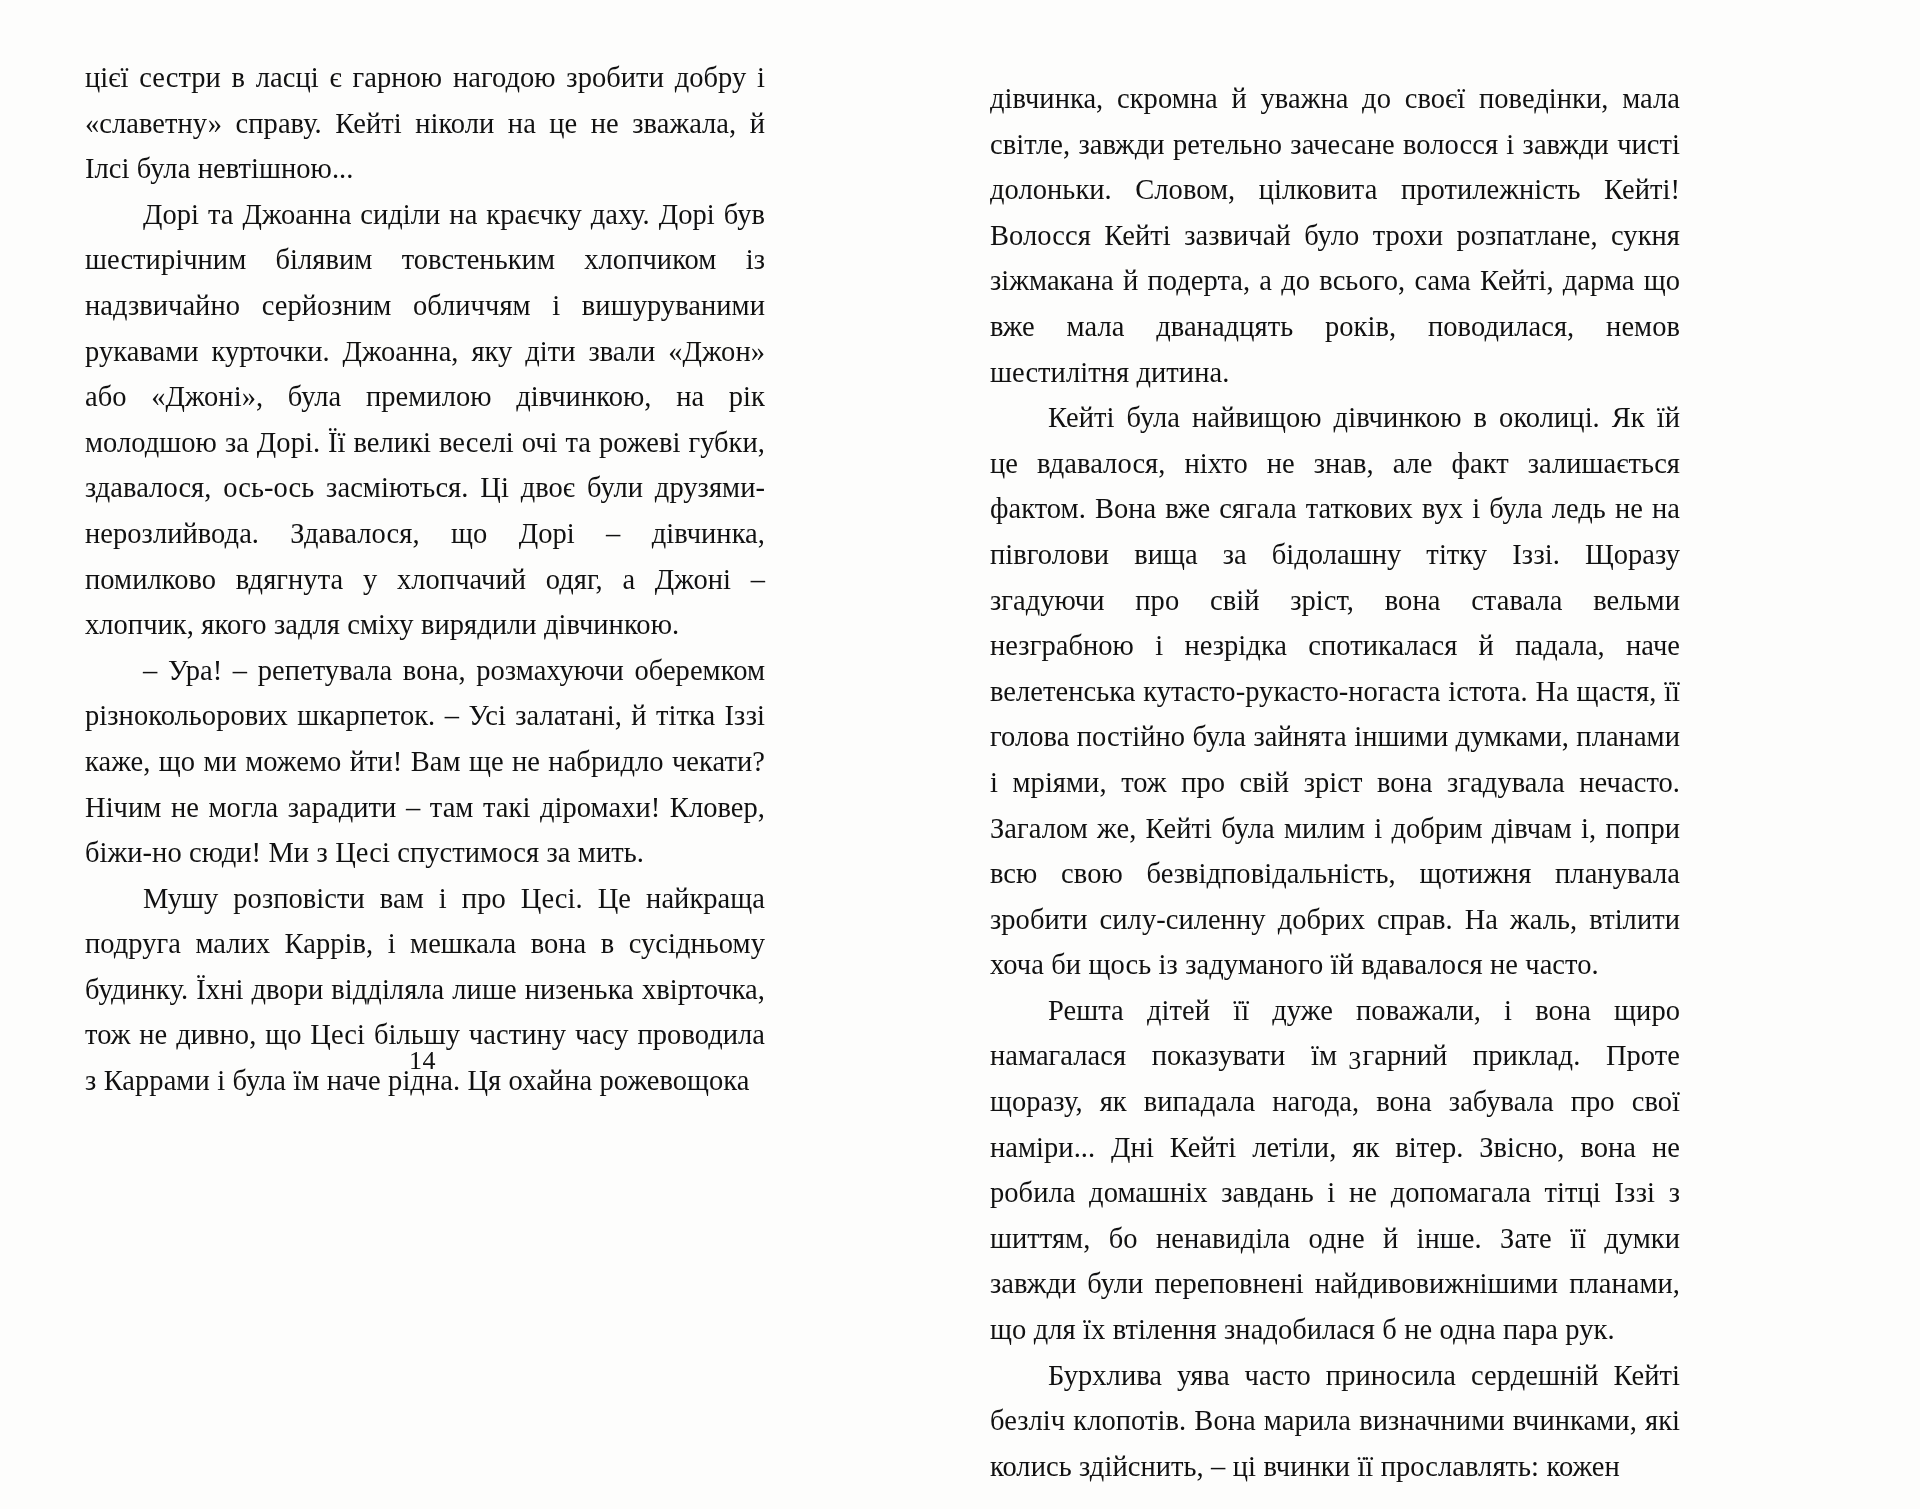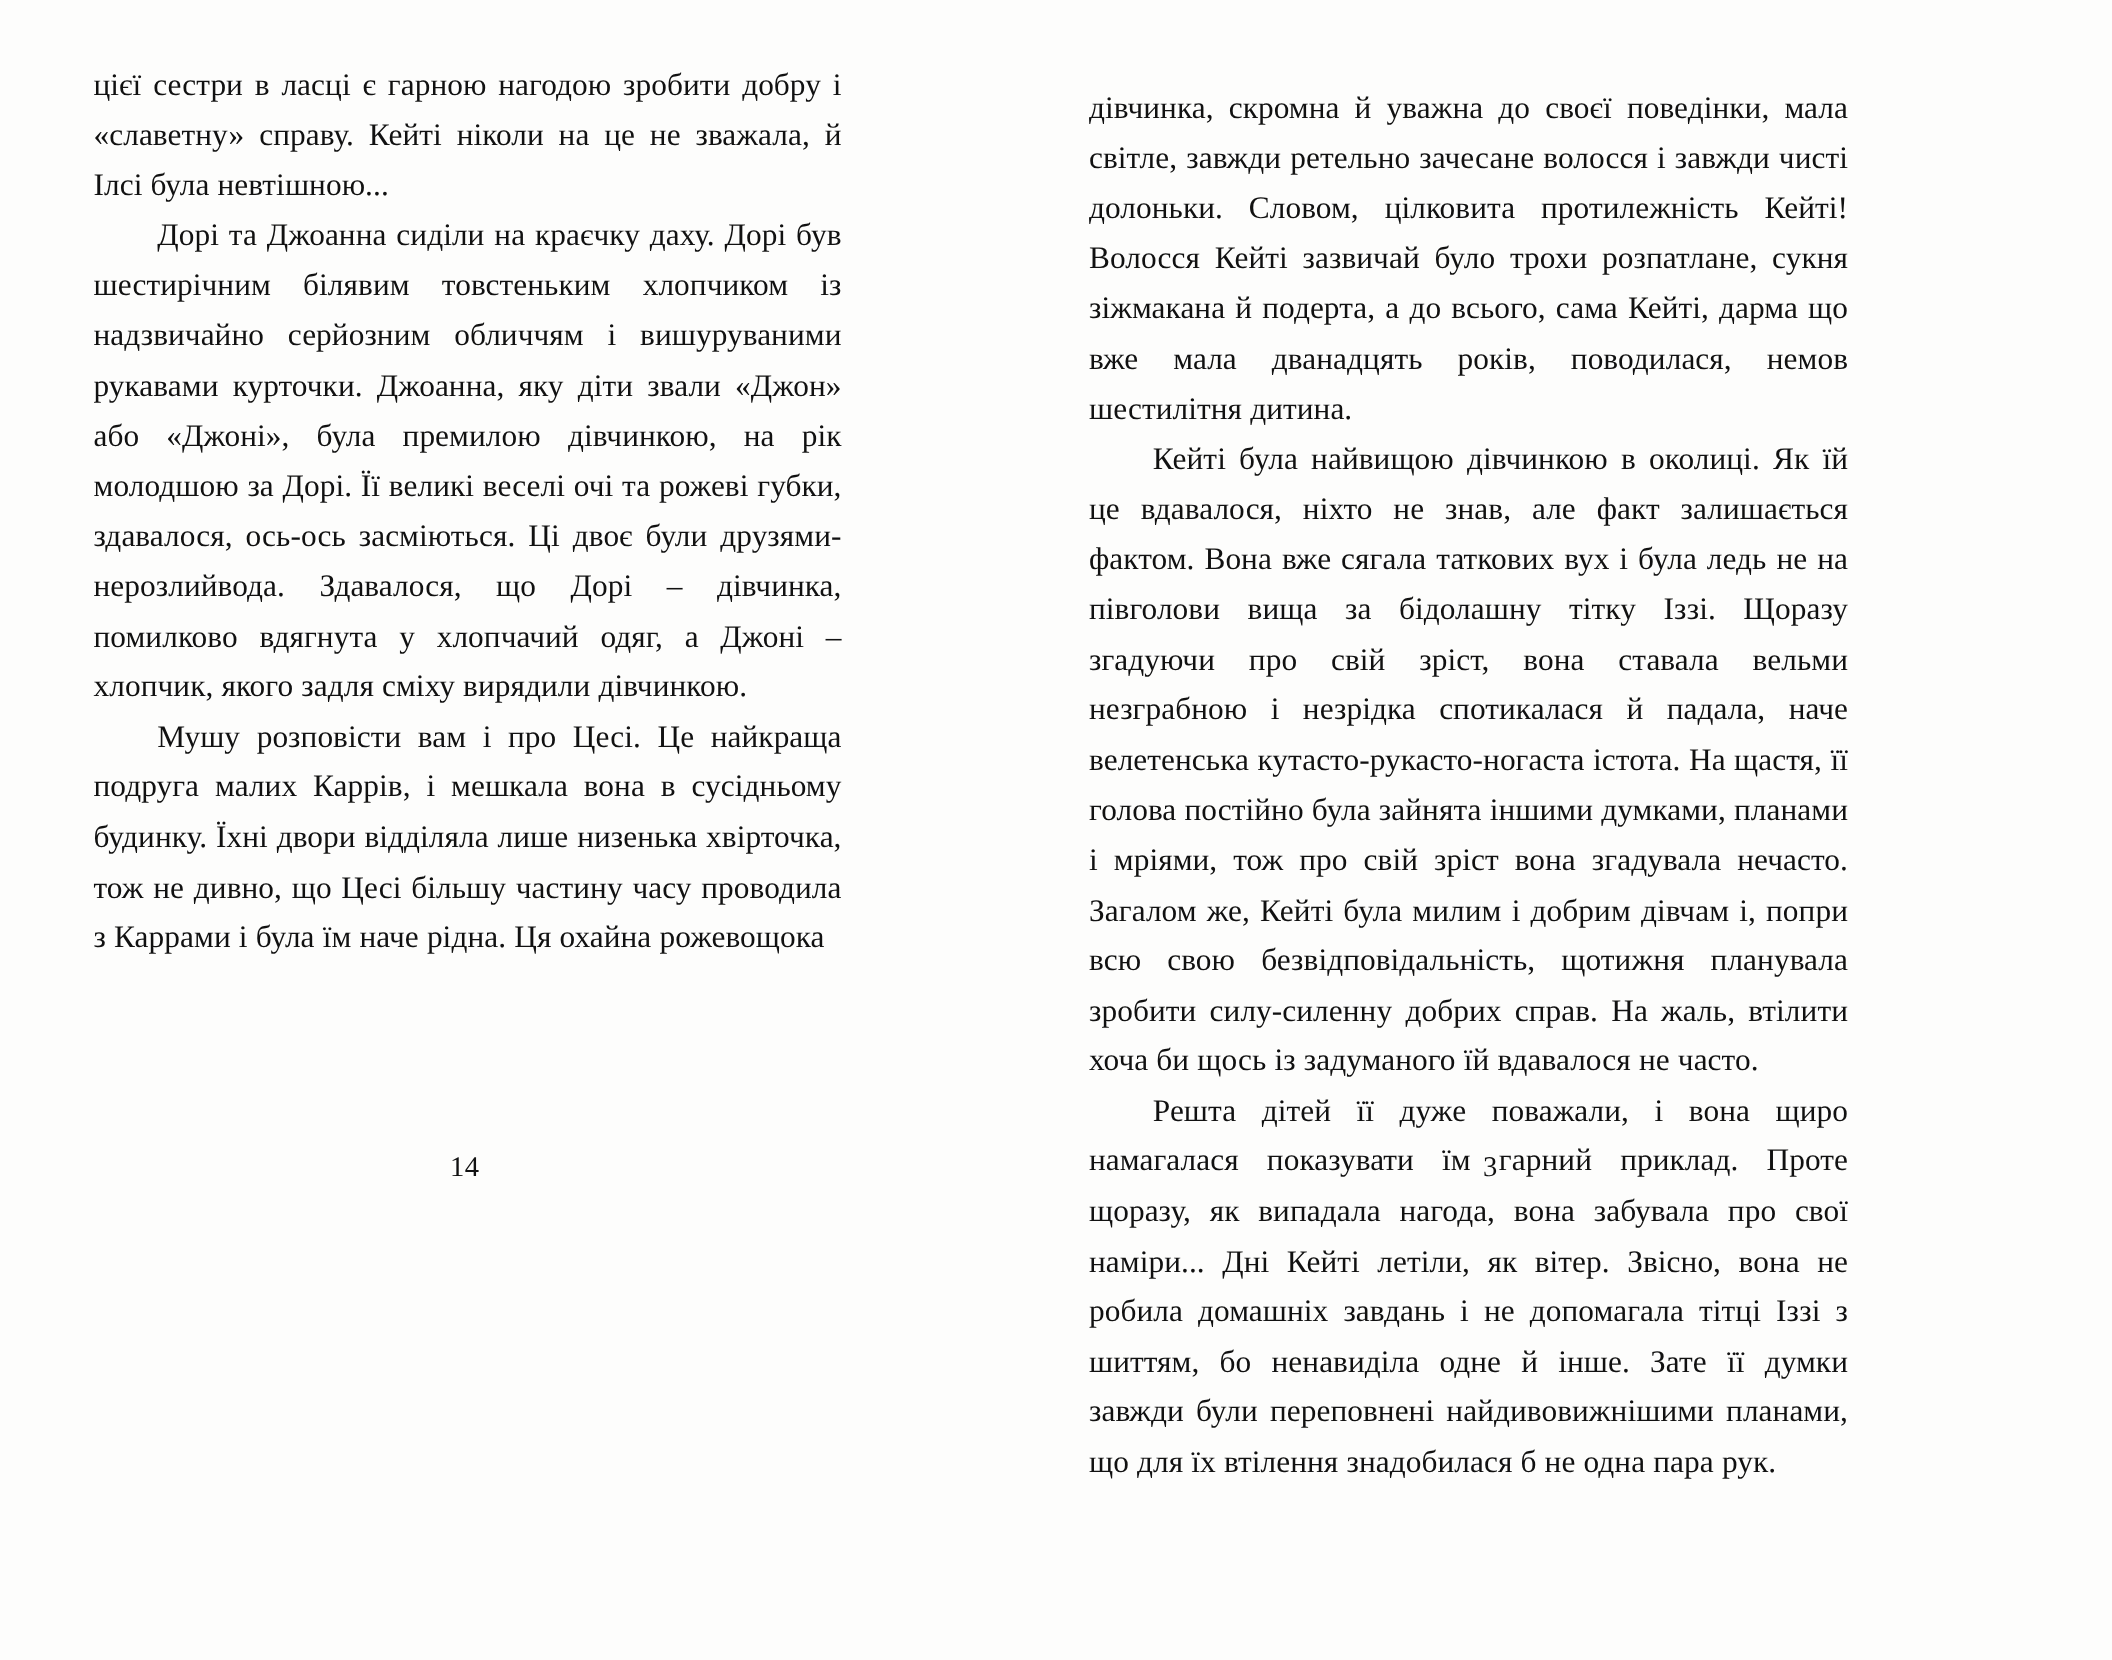--- a/index.html
+++ b/index.html
@@ -80,27 +80,29 @@
 </style>
 </head>
 <body>
 
 <div class="book-spread">
 
   <div class="page page-left">
     <div class="text-block">
       <p class="para no-indent">цієї сестри в ласці є гарною нагодою зробити добру і «славетну» справу. Кейті ніколи на це не зважала, й Ілсі була невтішною...</p>
       <p class="para">Дорі та Джоанна сиділи на краєчку даху. Дорі був шестирічним білявим товстеньким хлопчиком із надзвичайно серйозним обличчям і вишуруваними рукавами курточки. Джоанна, яку діти звали «Джон» або «Джоні», була премилою дівчинкою, на рік молодшою за Дорі. Її великі веселі очі та рожеві губки, здавалося, ось-ось засміються. Ці двоє були друзями-нерозлийвода. Здавалося, що Дорі – дівчинка, помилково вдягнута у хлопчачий одяг, а Джоні – хлопчик, якого задля сміху вирядили дівчинкою.</p>
+      <p class="para">– Ура! – репетувала вона, розмахуючи оберемком різнокольорових шкарпеток. – Усі залатані, й тітка Іззі каже, що ми можемо йти! Вам ще не набридло чекати? Нічим не могла зарадити – там такі діромахи! Кловер, біжи-но сюди! Ми з Цесі спустимося за мить.</p>
       <p class="para">Мушу розповісти вам і про Цесі. Це найкраща подруга малих Каррів, і мешкала вона в сусідньому будинку. Їхні двори відділяла лише низенька хвірточка, тож не дивно, що Цесі більшу частину часу проводила з Каррами і була їм наче рідна. Ця охайна рожевощока</p>
     </div>
     <div class="folio">14</div>
   </div>
 
   <div class="page page-right">
     <div class="text-block">
       <p class="para no-indent">дівчинка, скромна й уважна до своєї поведінки, мала світле, завжди ретельно зачесане волосся і завжди чисті долоньки. Словом, цілковита протилежність Кейті! Волосся Кейті зазвичай було трохи розпатлане, сукня зіжмакана й подерта, а до всього, сама Кейті, дарма що вже мала дванадцять років, поводилася, немов шестилітня дитина.</p>
       <p class="para">Кейті була найвищою дівчинкою в околиці. Як їй це вдавалося, ніхто не знав, але факт залишається фактом. Вона вже сягала таткових вух і була ледь не на півголови вища за бідолашну тітку Іззі. Щоразу згадуючи про свій зріст, вона ставала вельми незграбною і незрідка спотикалася й падала, наче велетенська кутасто-рукасто-ногаста істота. На щастя, її голова постійно була зайнята іншими думками, планами і мріями, тож про свій зріст вона згадувала нечасто. Загалом же, Кейті була милим і добрим дівчам і, попри всю свою безвідповідальність, щотижня планувала зробити силу-силенну добрих справ. На жаль, втілити хоча би щось із задуманого їй вдавалося не часто.</p>
       <p class="para">Решта дітей її дуже поважали, і вона щиро намагалася показувати їм гарний приклад. Проте щоразу, як випадала нагода, вона забувала про свої наміри... Дні Кейті летіли, як вітер. Звісно, вона не робила домашніх завдань і не допомагала тітці Іззі з шиттям, бо ненавиділа одне й інше. Зате її думки завжди були переповнені найдивовижнішими планами, що для їх втілення знадобилася б не одна пара рук.</p>
+      <p class="para">Бурхлива уява часто приносила сердешній Кейті безліч клопотів. Вона марила визначними вчинками, які колись здійснить, – ці вчинки її прославлять: кожен</p>
     </div>
     <div class="folio">3</div>
   </div>
 
 </div>
 
 </body></html>

